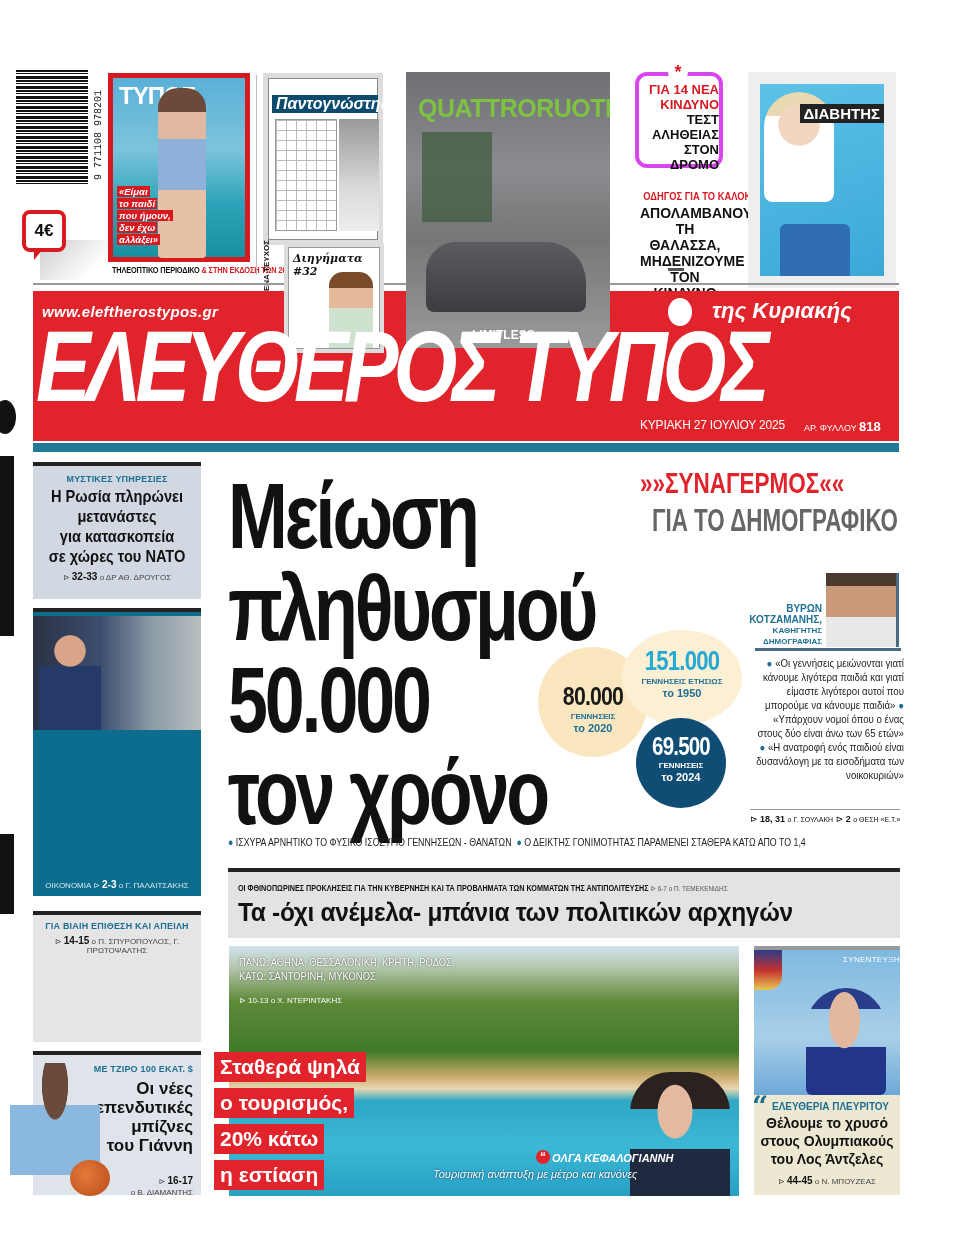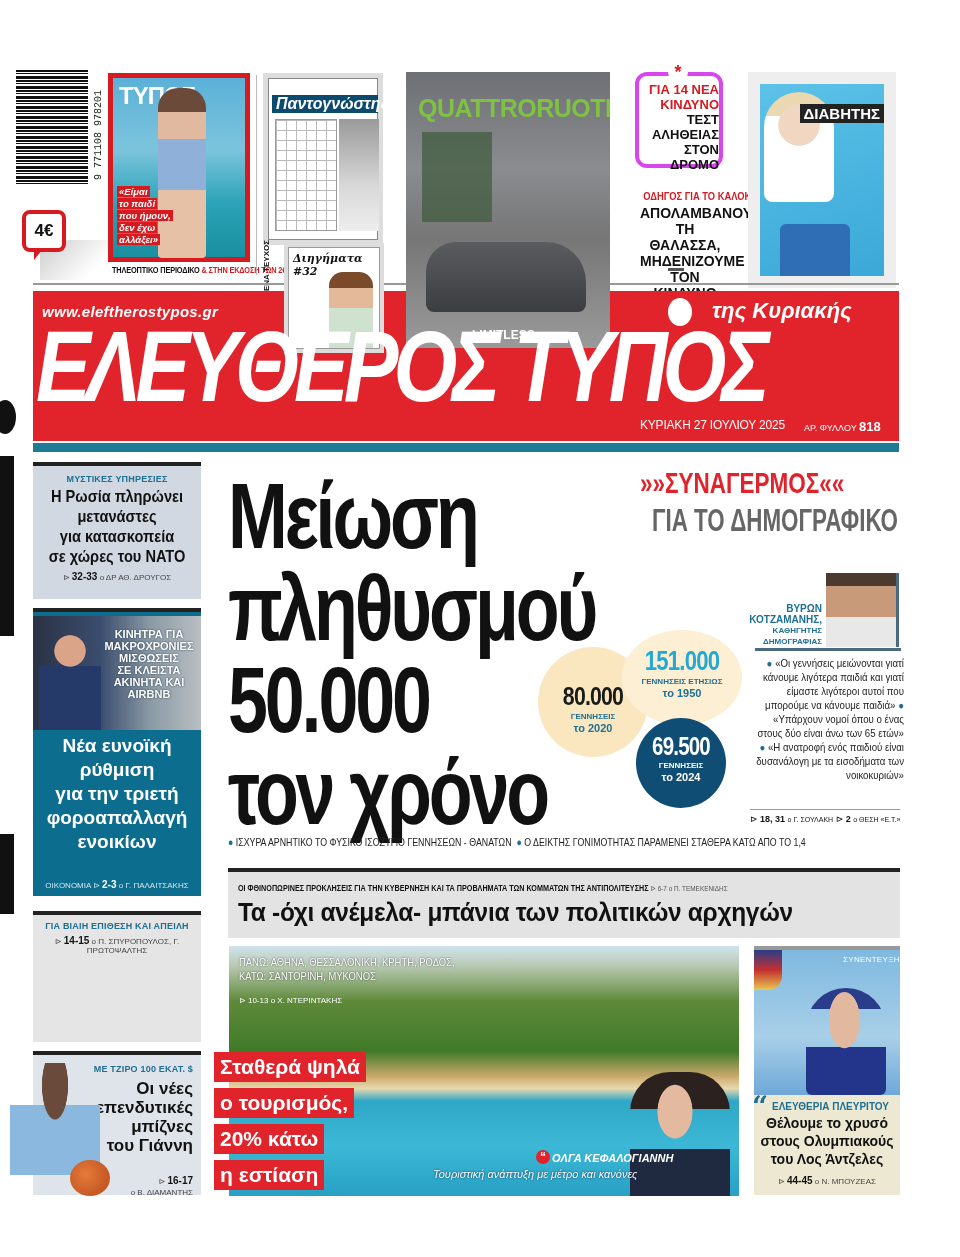--- a/index.html
+++ b/index.html
@@ -286,35 +286,20 @@
     <div>για κατασκοπεία</div>
     <div>σε χώρες του ΝΑΤΟ</div>
   </div>
   <div class="ref">⊳ <b>32-33</b> <span>ο ΔΡ ΑΘ. ΔΡΟΥΓΟΣ</span></div>
 </div>
 
 <div class="abs lbox-rule" style="left:33px;top:608px;width:168px"></div>
 <div class="abs box2">
   <div class="photo"></div>
   <div class="person"></div>
-  <div class="over">
-    <div>ΚΙΝΗΤΡΑ ΓΙΑ</div>
-    <div>ΜΑΚΡΟΧΡΟΝΙΕΣ</div>
-    <div>ΜΙΣΘΩΣΕΙΣ</div>
-    <div>ΣΕ ΚΛΕΙΣΤΑ</div>
-    <div>ΑΚΙΝΗΤΑ ΚΑΙ</div>
-    <div>AIRBNB</div>
-  </div>
-  <div class="head">
-    <div>Νέα ευνοϊκή</div>
-    <div>ρύθμιση</div>
-    <div>για την τριετή</div>
-    <div>φοροαπαλλαγή</div>
-    <div>ενοικίων</div>
-  </div>
   <div class="ref"><span>ΟΙΚΟΝΟΜΙΑ</span> ⊳ <b>2-3</b> <span>ο Γ. ΠΑΛΑΙΤΣΑΚΗΣ</span></div>
 </div>
 
 <div class="abs lbox-rule" style="left:33px;top:911px;width:168px"></div>
 <div class="abs box3">
   <div class="kicker">ΓΙΑ ΒΙΑΙΗ ΕΠΙΘΕΣΗ ΚΑΙ ΑΠΕΙΛΗ</div>
   <div class="ref">⊳ <b>14-15</b> <span>ο Π. ΣΠΥΡΟΠΟΥΛΟΣ, Γ. ΠΡΩΤΟΨΑΛΤΗΣ</span></div>
 </div>
 
 <div class="abs lbox-rule" style="left:33px;top:1051px;width:168px"></div>

